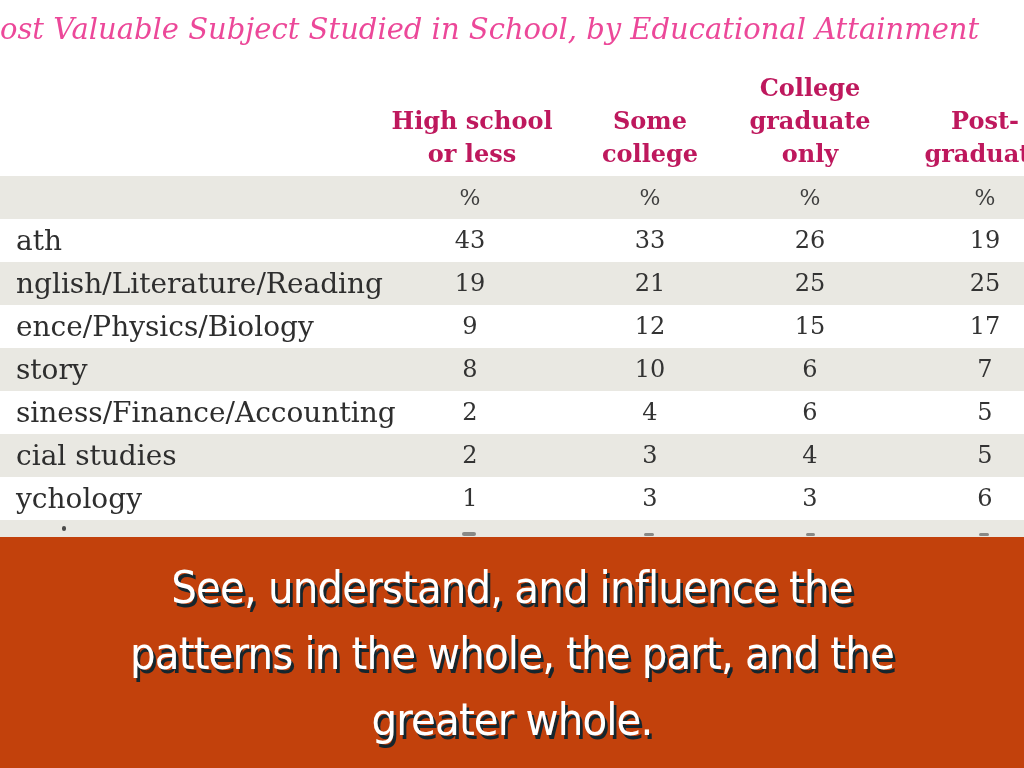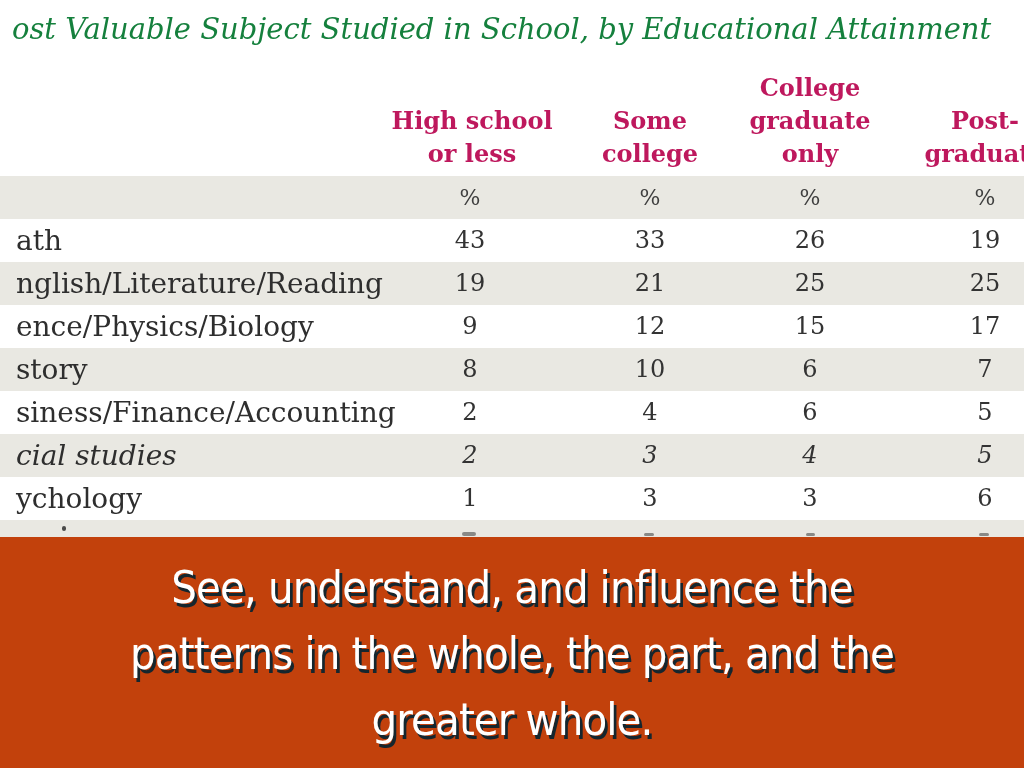--- a/index.html
+++ b/index.html
@@ -1,22 +1,22 @@
 <!DOCTYPE html>
 <html><head>
 <meta charset="utf-8">
 <style>
   html,body{margin:0;padding:0;}
   body{width:1024px;height:768px;overflow:hidden;background:#ffffff;}
   .slide{position:relative;width:1024px;height:768px;background:#ffffff;overflow:hidden;
          font-family:"DejaVu Serif", serif;}
 
   
-  .table-title{position:absolute;top:12px;left:12px;font-size:29px;font-style:italic;
-               color:#15803d;white-space:nowrap;letter-spacing:0px;}
+  .table-title{position:absolute;top:12px;left:0px;font-size:29px;font-style:italic;
+               color:#ec4899;white-space:nowrap;letter-spacing:0px;}
 
   
   .col-headers{position:absolute;top:58px;left:0;width:1024px;height:112px;}
   .ch{position:absolute;bottom:0;text-align:center;white-space:pre-line;
       font-weight:bold;font-size:24px;line-height:33px;color:#be185d;}
   .ch.c1{left:377px;width:190px;}
   .ch.c2{left:565px;width:170px;}
   .ch.c3{left:715px;width:190px;}
   .ch.c4{left:905px;width:160px;}
 
@@ -24,21 +24,21 @@
   .row{position:absolute;left:0;width:1024px;height:43px;}
   .row.gray{background:#e9e8e2;}
   .row .lbl{position:absolute;left:16px;top:0;line-height:43px;font-size:28px;color:#2e2e2e;
             white-space:nowrap;}
   .row .val{position:absolute;top:0;line-height:43px;font-size:24px;color:#333333;
             transform:translateX(-50%);}
   .row .v1{left:470px;} .row .v2{left:650px;} .row .v3{left:810px;} .row .v4{left:985px;}
   .row.unit .val{font-size:22px;color:#3f3f3f;}
 
   .r-unit{top:176px;} .r-1{top:219px;} .r-2{top:262px;} .r-3{top:305px;}
-  .r-4{top:348px;} .r-5{top:391px;} .r-6{top:434px;font-style:italic;} .r-7{top:477px;} .r-part{top:520px;}
+  .r-4{top:348px;} .r-5{top:391px;} .r-6{top:434px;} .r-7{top:477px;} .r-part{top:520px;}
 
   
   .frag{position:absolute;background:#4a4a4a;opacity:.6;border-radius:2px;}
   .frag.f0{left:62px;top:526px;width:4px;height:5px;background:#2e2e2e;opacity:.85;}
   .frag.f1{left:462px;top:532px;width:14px;height:4px;}
   .frag.f2{left:644px;top:533px;width:10px;height:3px;}
   .frag.f3{left:806px;top:533px;width:9px;height:3px;}
   .frag.f4{left:979px;top:533px;width:10px;height:3px;}
 
   

